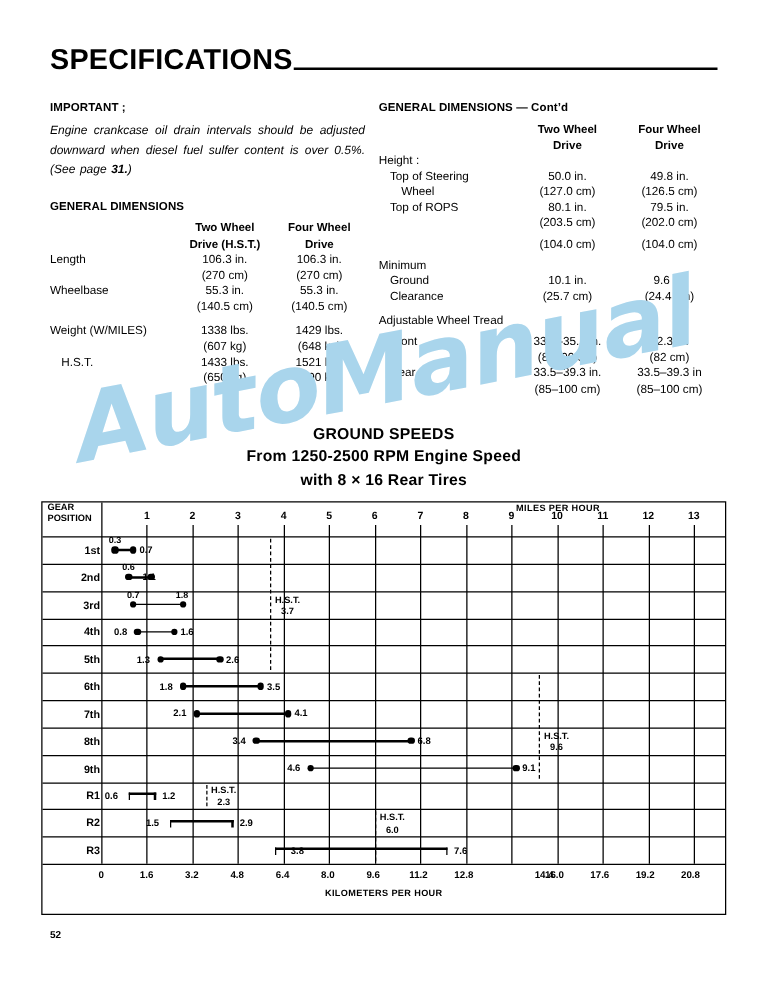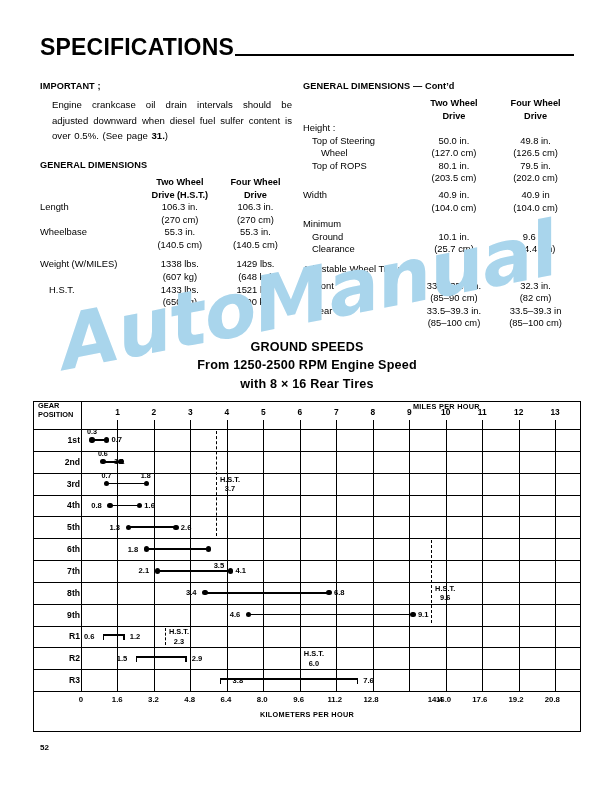--- a/index.html
+++ b/index.html
@@ -72,22 +72,23 @@
   .sec-head {
     font-weight: bold;
     font-size: 9.2px;
     letter-spacing: 0.1px;
     margin-bottom: 5px;
   }
   .para {
     font-size: 9.6px;
     line-height: 1.58;
     text-align: justify;
-    margin: 0 0 16px 12px;
+    margin: 0 0 16px 0;
     word-spacing: 1px;
+    font-style: italic;
   }
   .para b { font-weight: bold; }
 
   
   table.spec {
     border-collapse: collapse;
     width: 100%;
     font-size: 9.4px;
     line-height: 1.34;
   }
@@ -356,25 +357,20 @@
     <tr>
       <td class="c-label"></td>
       <td class="c-val">(203.5 cm)</td>
       <td class="c-val">(202.0 cm)</td>
     </tr>
     <tr class="gap-sm">
           <td></td>
           <td></td>
           <td></td>
         </tr>
-    <tr>
-      <td class="c-label">Width</td>
-      <td class="c-val">40.9 in.</td>
-      <td class="c-val">40.9 in</td>
-    </tr>
     <tr>
       <td class="c-label"></td>
       <td class="c-val">(104.0 cm)</td>
       <td class="c-val">(104.0 cm)</td>
     </tr>
     <tr class="gap-sm">
           <td></td>
           <td></td>
           <td></td>
         </tr>
@@ -532,21 +528,21 @@
       <div class="bar-val" style="left: 110.353px; top: 99.9167px;">1.6</div>
       <div class="bar-line" style="left: 94.4118px; top: 124.45px; width: 47.4118px;"></div>
       <div class="dot" style="left: 91.7118px; top: 122.55px;"></div>
       <div class="dot" style="left: 139.124px; top: 122.55px;"></div>
       <div class="bar-val" style="left: 75.4118px; top: 121.75px;">1.3</div>
       <div class="bar-val" style="left: 146.824px; top: 121.75px;">2.6</div>
       <div class="bar-line" style="left: 112.647px; top: 146.283px; width: 62px;"></div>
       <div class="dot" style="left: 109.947px; top: 144.383px;"></div>
       <div class="dot" style="left: 171.947px; top: 144.383px;"></div>
       <div class="bar-val" style="left: 93.6471px; top: 143.583px;">1.8</div>
-      <div class="bar-val" style="left: 179.647px; top: 143.583px; margin-top: 16px;">3.5</div>
+      <div class="bar-val" style="left: 179.647px; top: 143.583px;">3.5</div>
       <div class="bar-line" style="left: 123.588px; top: 168.117px; width: 72.9412px;"></div>
       <div class="dot" style="left: 120.888px; top: 166.217px;"></div>
       <div class="dot" style="left: 193.829px; top: 166.217px;"></div>
       <div class="bar-val" style="left: 104.588px; top: 165.417px;">2.1</div>
       <div class="bar-val" style="left: 201.529px; top: 165.417px;">4.1</div>
       <div class="bar-line" style="left: 171px; top: 189.95px; width: 124px;"></div>
       <div class="dot" style="left: 168.3px; top: 188.05px;"></div>
       <div class="dot" style="left: 292.3px; top: 188.05px;"></div>
       <div class="bar-val" style="left: 152px; top: 187.25px;">3.4</div>
       <div class="bar-val" style="left: 300px; top: 187.25px;">6.8</div>

